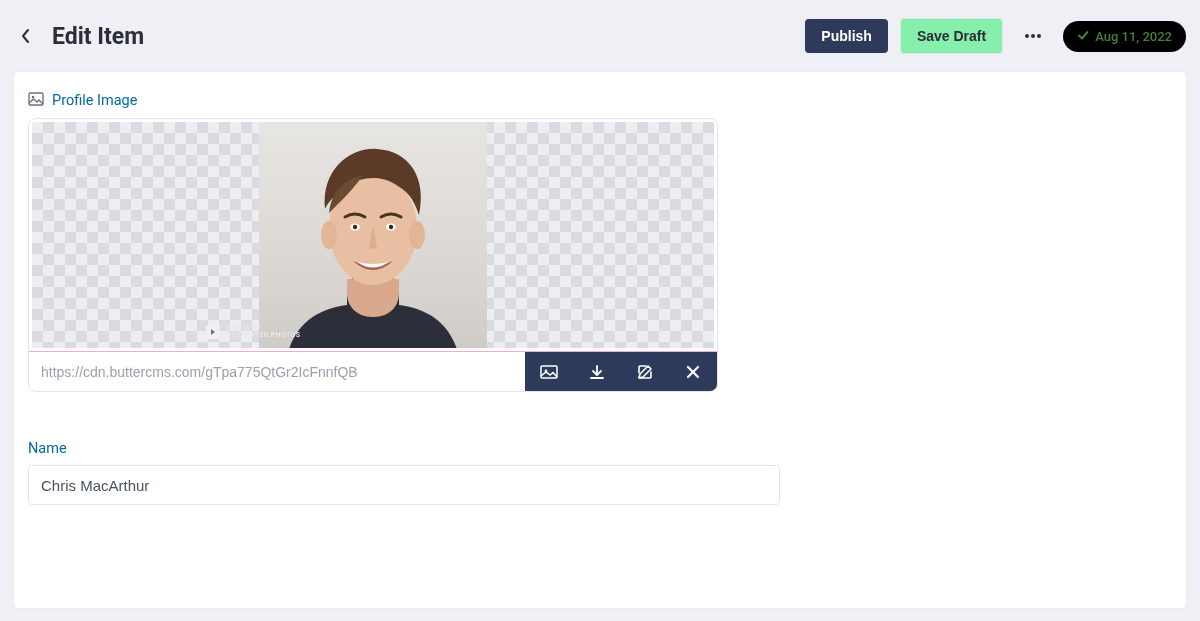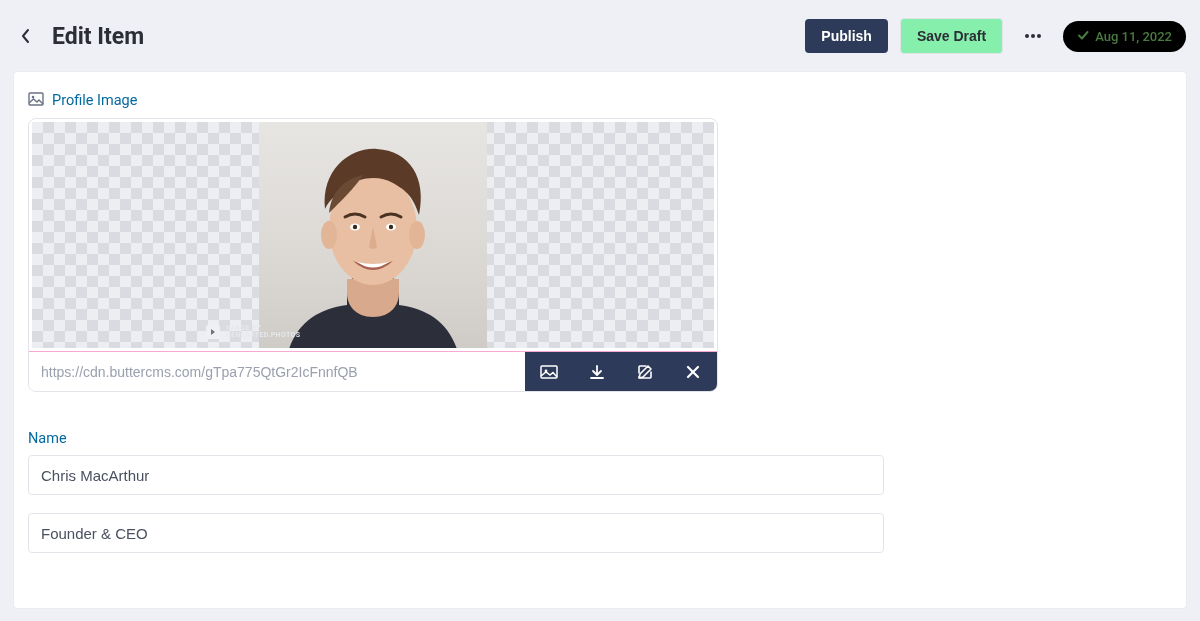--- a/index.html
+++ b/index.html
@@ -170,30 +170,30 @@
   }
   .img-act {
     width: 48px;
     display: flex;
     align-items: center;
     justify-content: center;
     color: #fff;
     cursor: pointer;
   }
   .text-input {
-    width: 856px;
+    width: 752px;
     height: 40px;
     border: 1px solid #e2e4ea;
     border-radius: 4px;
     padding: 0 12px;
     font-size: 15px;
     color: #4a5060;
     outline: none;
   }
-  .field-group.name { margin-top: 38px; }
+  .field-group.name { margin-top: 48px; }
 </style>
 </head>
 <body>
 
 <div class="header">
   <div class="header-left">
     <div class="back-btn">
       <svg width="12" height="16" viewBox="0 0 12 16" fill="none" stroke="currentColor" stroke-width="2" stroke-linecap="round" stroke-linejoin="round">
           <polyline points="8 2 3 8 8 14"></polyline>
         </svg>
@@ -313,16 +313,15 @@
   </div>
 
   <div class="field-group name">
     <div class="field-label">
       <span>Name</span>
     </div>
     <input class="text-input" type="text" value="Chris MacArthur" style="">
   </div>
 
   <div class="field-group">
-    <input class="text-input" type="text" value="Founder &amp; CEO" style="">
   </div>
 
 </div>
 
 </body></html>

